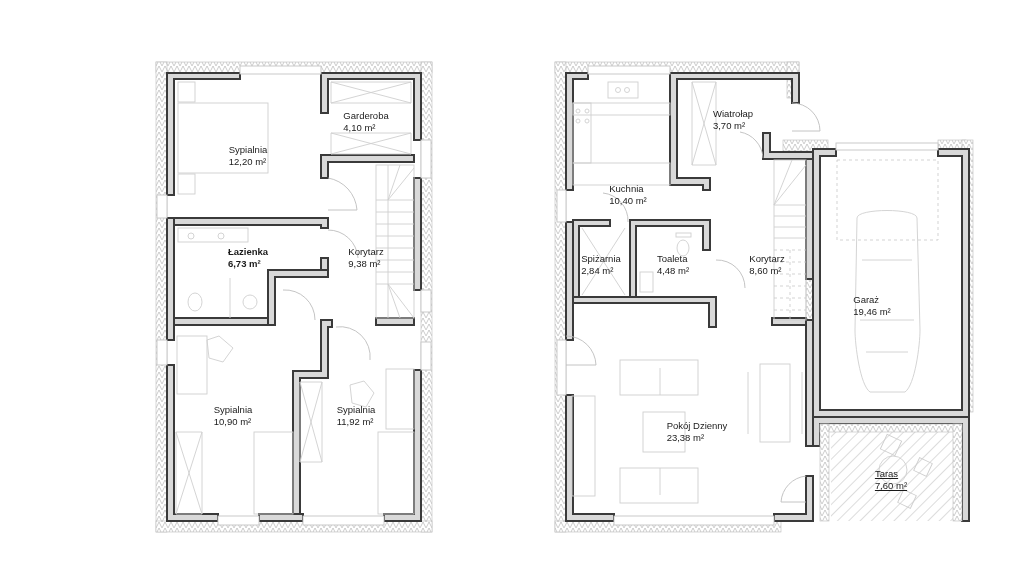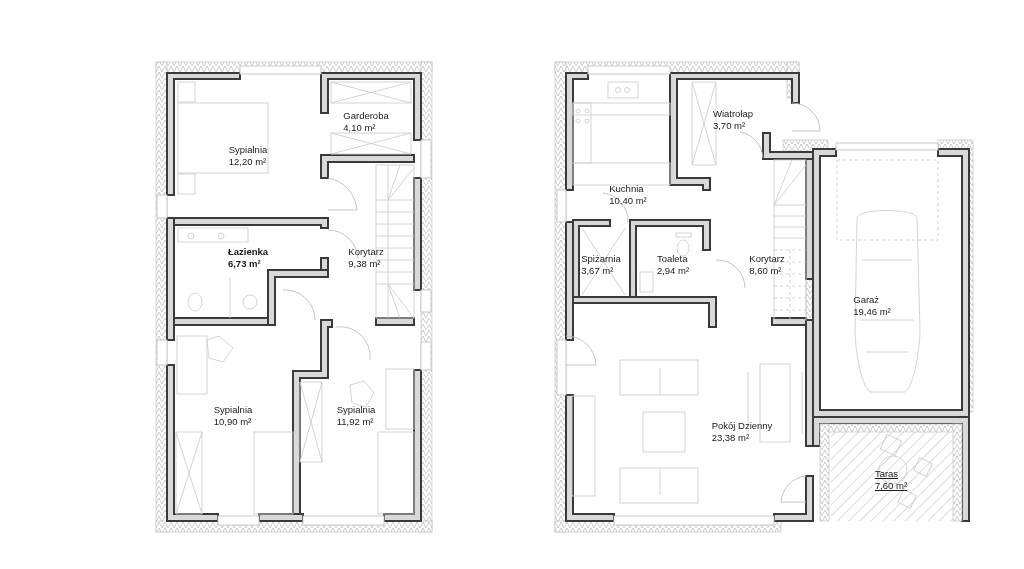--- a/index.html
+++ b/index.html
@@ -233,35 +233,35 @@
   <div class="label" style="left:628px; top:155px;margin-top:40px;">
     <div>Kuchnia</div>
     <div>10,40 m²</div>
   </div>
   <div class="label" style="left:733px; top:120px;">
     <div>Wiatrołap</div>
     <div>3,70 m²</div>
   </div>
   <div class="label" style="left:601px; top:265px;">
     <div>Spiżarnia</div>
-    <div>3,67 m²</div>
+    <div>2,84 m²</div>
   </div>
   <div class="label" style="left:673px; top:265px;">
     <div>Toaleta</div>
-    <div>2,94 m²</div>
+    <div>4,48 m²</div>
   </div>
   <div class="label" style="left:767px; top:265px;">
     <div>Korytarz</div>
     <div>8,60 m²</div>
   </div>
   <div class="label" style="left:872px; top:306px;">
     <div>Garaż</div>
     <div>19,46 m²</div>
   </div>
-  <div class="label" style="left:697px; top:432px;margin-left:45px;">
+  <div class="label" style="left:697px; top:432px;">
     <div>Pokój Dzienny</div>
     <div>23,38 m²</div>
   </div>
   <div class="label" style="left:891px; top:480px;text-decoration:underline;">
     <div>Taras</div>
     <div>7,60 m²</div>
   </div>
 </div>
 
 </body></html>

